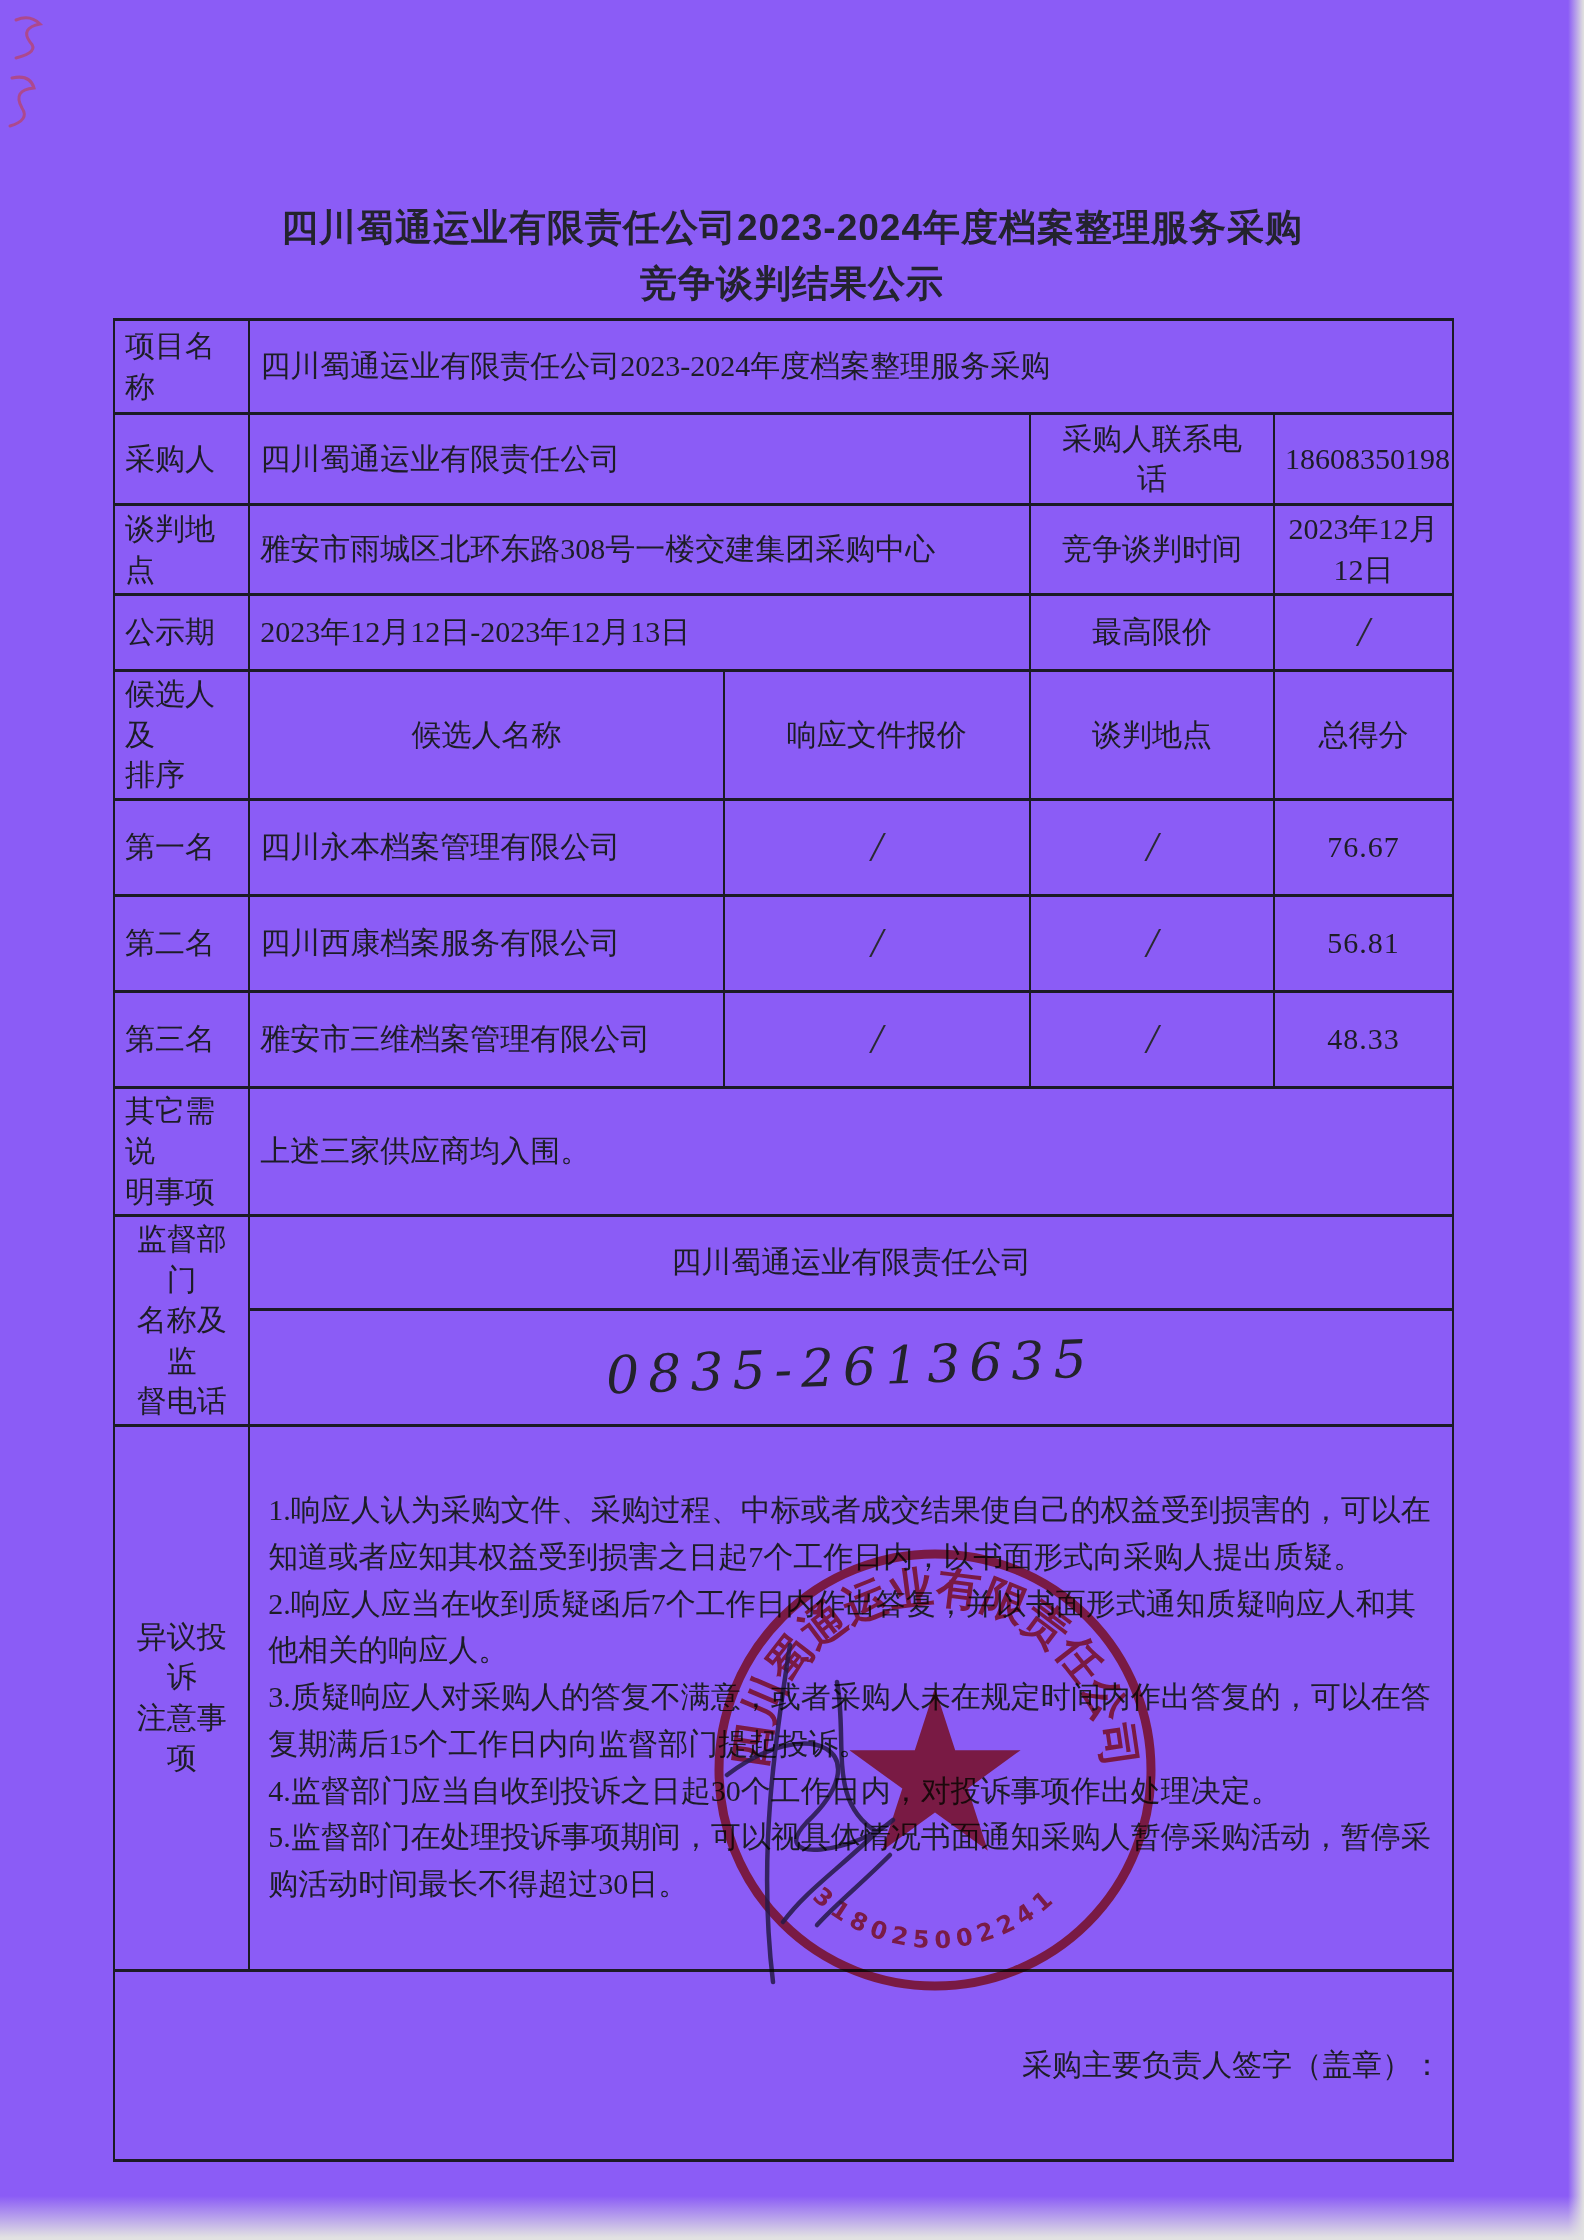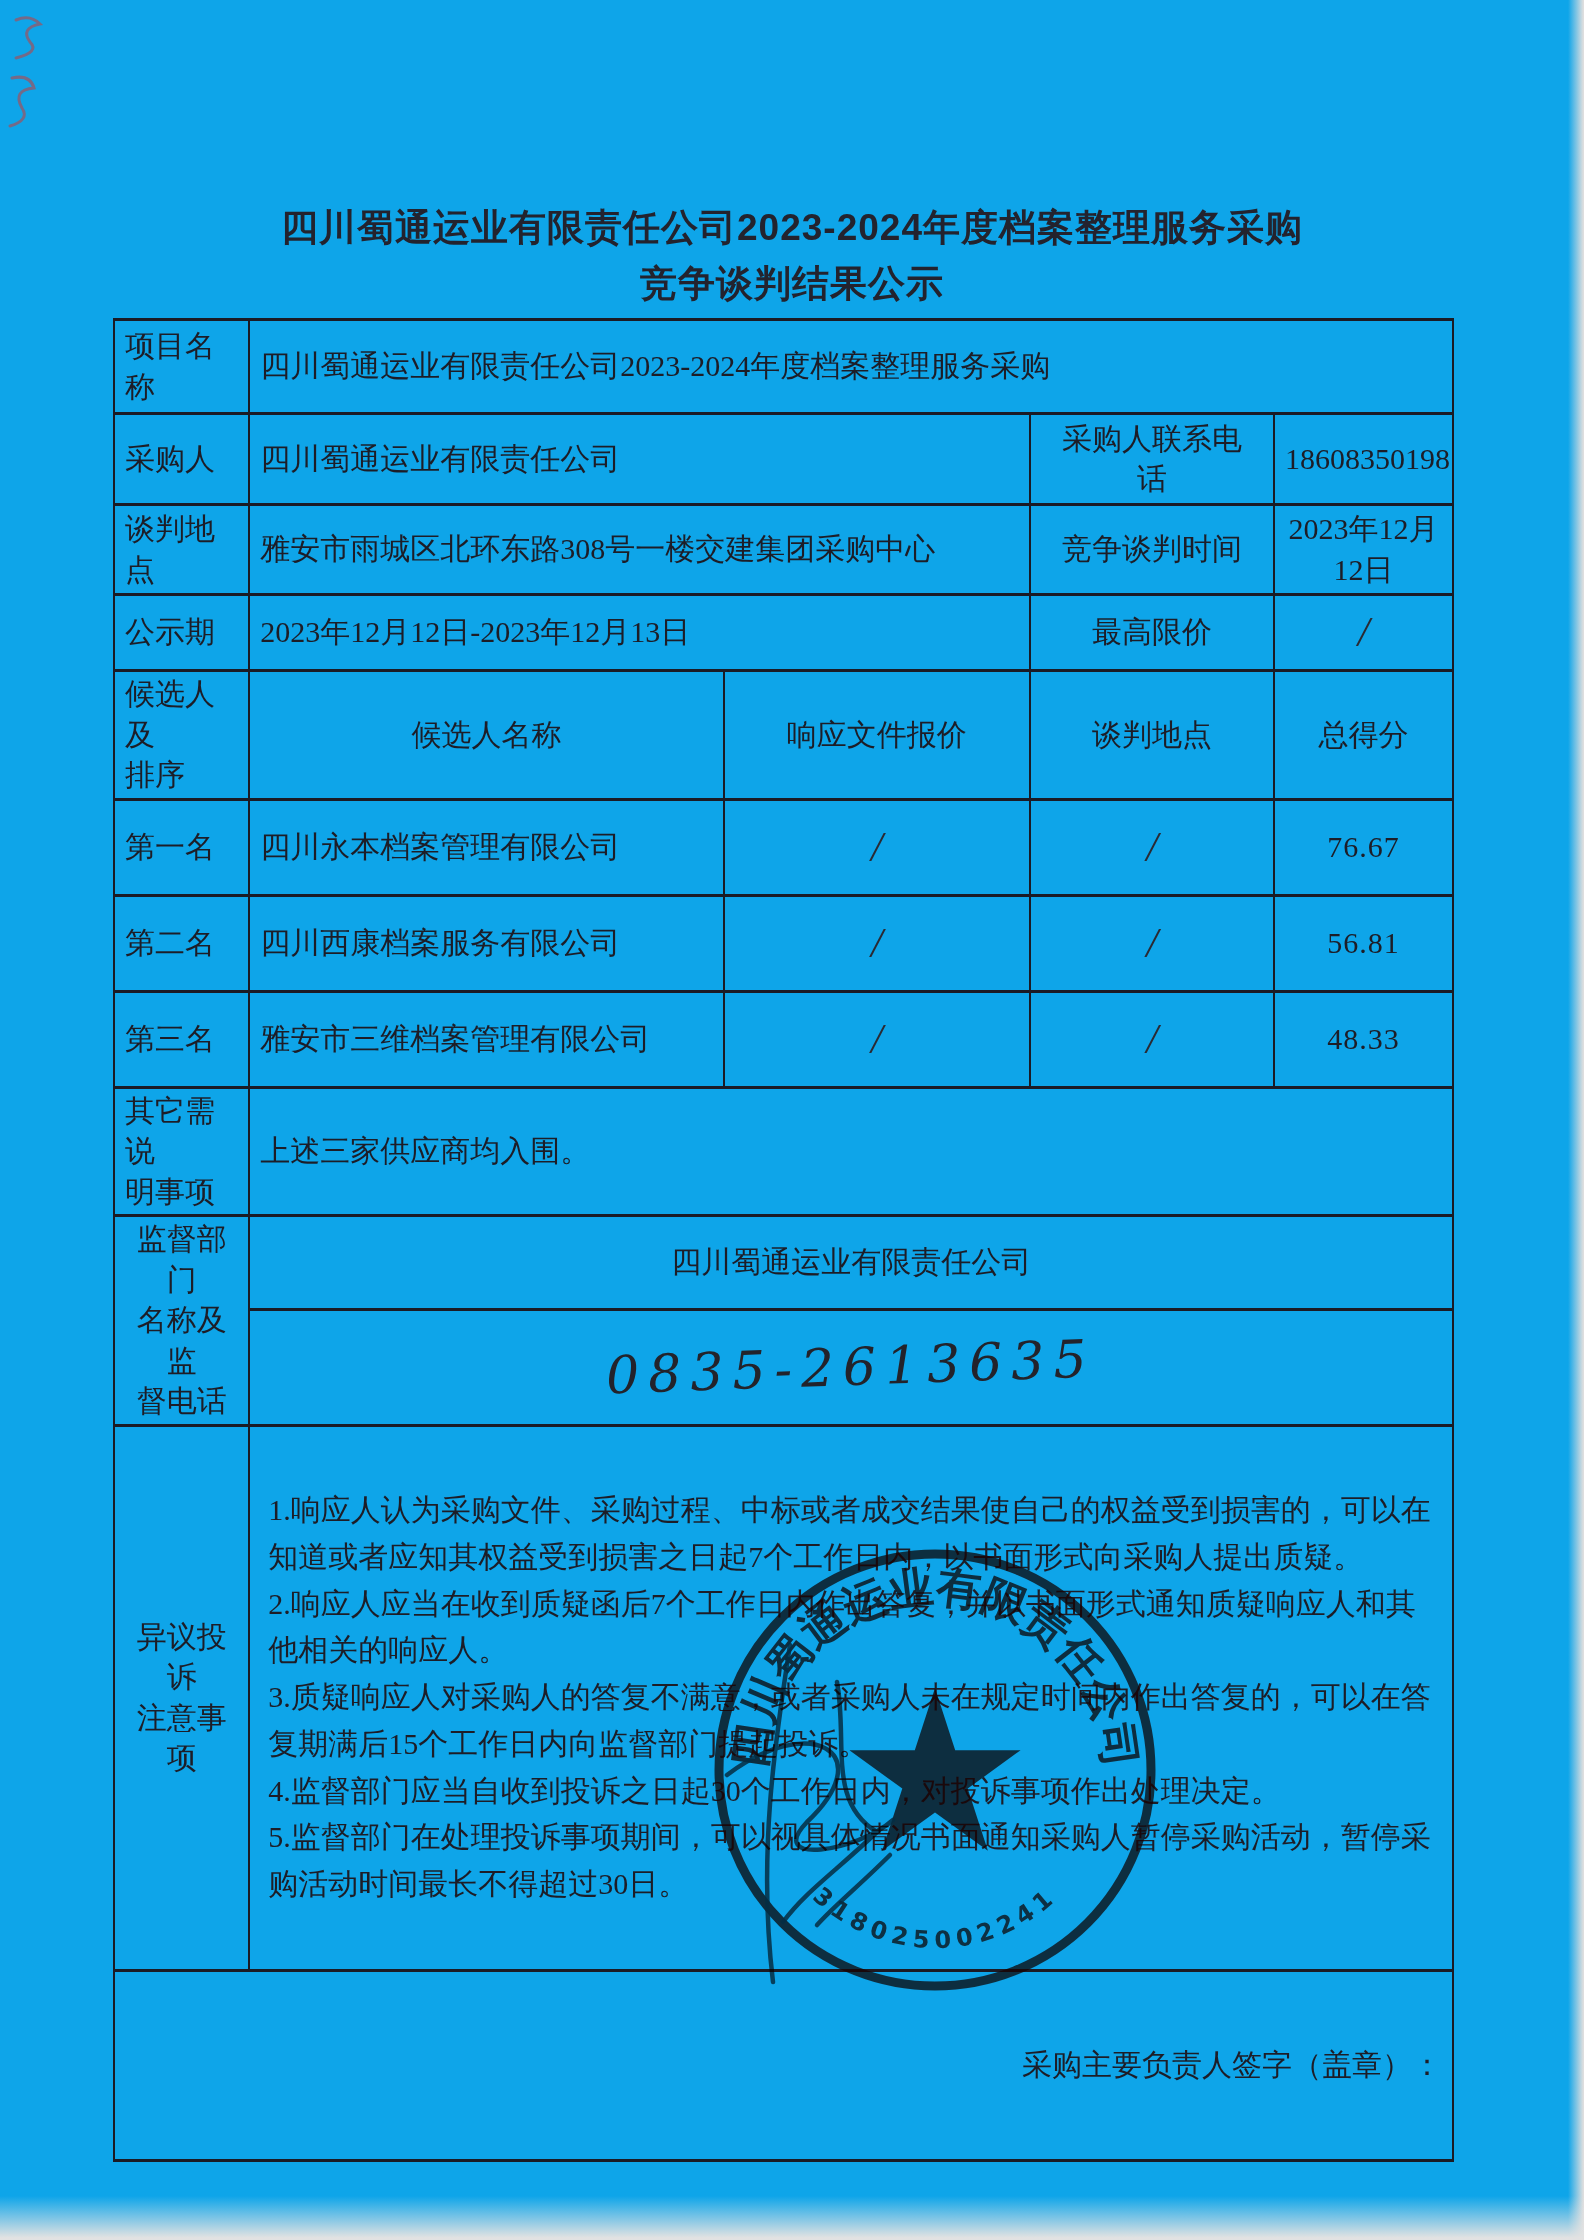--- a/index.html
+++ b/index.html
@@ -1,21 +1,21 @@
 <!DOCTYPE html>
 <html><head>
 <meta charset="utf-8">
 <style>
   html,body{margin:0;padding:0;}
   body{
     width:1584px;height:2240px;position:relative;overflow:hidden;
     background:#ffffff;color:#1d1d27;
     font-family:"Liberation Serif",serif;
   }
-  .page{position:absolute;inset:0;background:#0ea5e9;}
+  .page{position:absolute;inset:0;background:#8b5cf6;}
   
   .scan-bottom{position:absolute;left:0;right:0;bottom:0;height:44px;
     background:linear-gradient(to bottom,rgba(255,255,255,0),#e2e2e2 95%);}
   .scan-right{position:absolute;top:0;bottom:0;right:0;width:16px;
     background:linear-gradient(to right,rgba(255,255,255,0),#dedede 95%);}
   .title{
     position:absolute;top:200px;left:0;width:100%;text-align:center;
     font-family:"Liberation Sans",sans-serif;font-weight:bold;
     font-size:37px;line-height:1.5;color:#23232e;letter-spacing:1px;
   }

